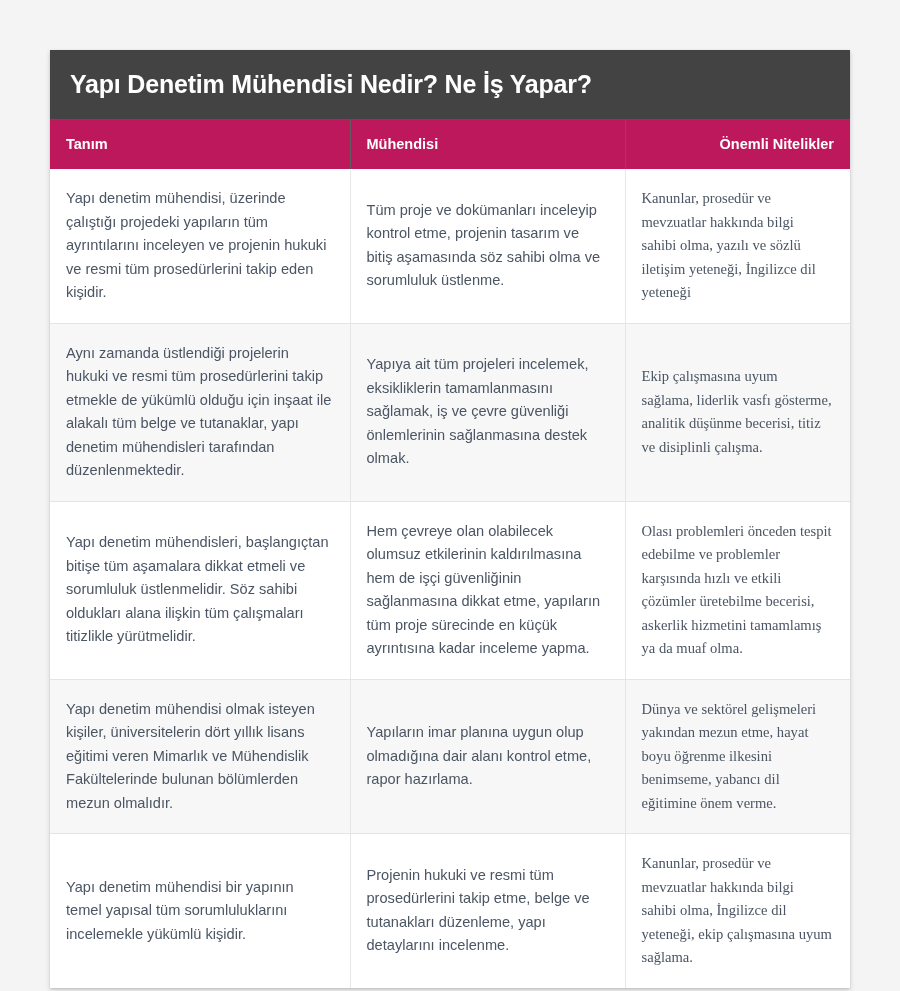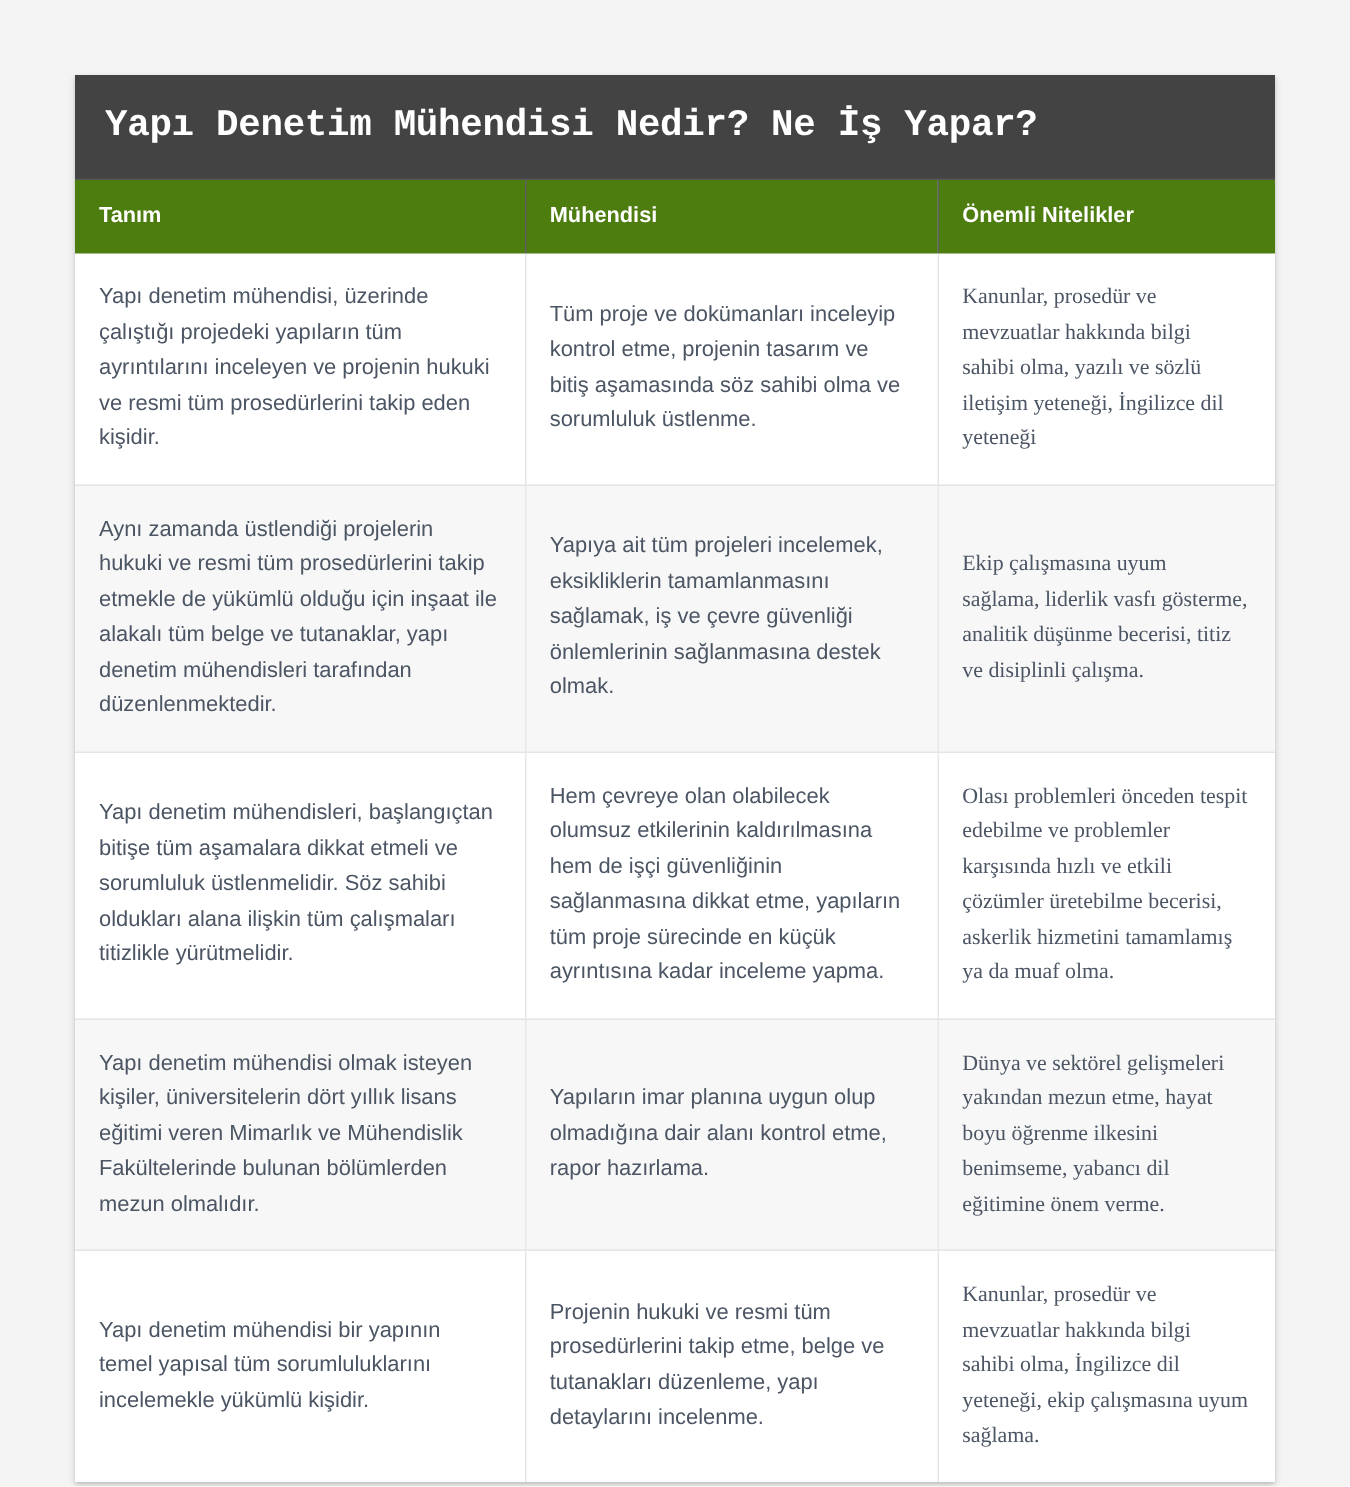--- a/index.html
+++ b/index.html
@@ -30,21 +30,20 @@
     background: #ffffff;
     box-shadow: 0 2px 5px rgba(0,0,0,0.16), 0 1px 2px rgba(0,0,0,0.10);
   }
 
   
   .title-bar {
     background: #434343;
     padding: 19px 20px 20px 20px;
     box-sizing: border-box;
     border-bottom: 1px solid #555555;
-    font-family: Liberation Mono, monospace;
   }
   .title-bar h1 {
     margin: 0;
     font-size: 25px;
     line-height: 30px;
     font-weight: bold;
     color: #ffffff;
     letter-spacing: -0.2px;
   }
 
@@ -52,30 +51,30 @@
   table.grid {
     width: 100%;
     border-collapse: collapse;
     table-layout: fixed;
   }
   table.grid col.c1 { width: 300px; }
   table.grid col.c2 { width: 275px; }
   table.grid col.c3 { width: 225px; }
 
   table.grid thead th {
-    background: #4d7c0f;
+    background: #be185d;
     color: #ffffff;
     font-size: 14.5px;
     font-weight: bold;
     text-align: left;
     padding: 16px 16px 17px 16px;
     border-right: 1px solid #5e5e5e;
     vertical-align: middle;
   }
-  table.grid thead th:last-child { border-right: none; }
+  table.grid thead th:last-child { border-right: none; text-align: right; }
 
   table.grid tbody td {
     font-size: 14.6px;
     line-height: 23.5px;
     color: #4b5563;
     padding: 18px 18px 18px 16px;
     vertical-align: middle;
     border-right: 1px solid #e7e7e7;
     border-bottom: 1px solid #e4e4e4;
   }

